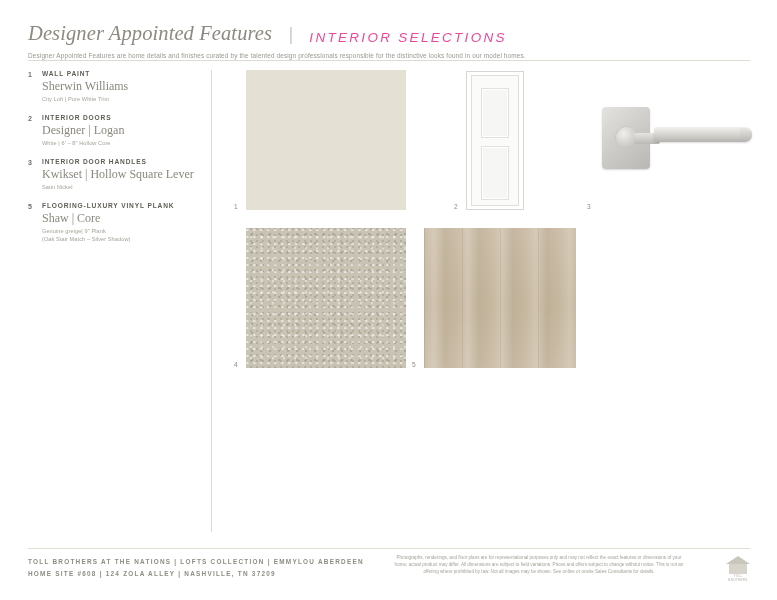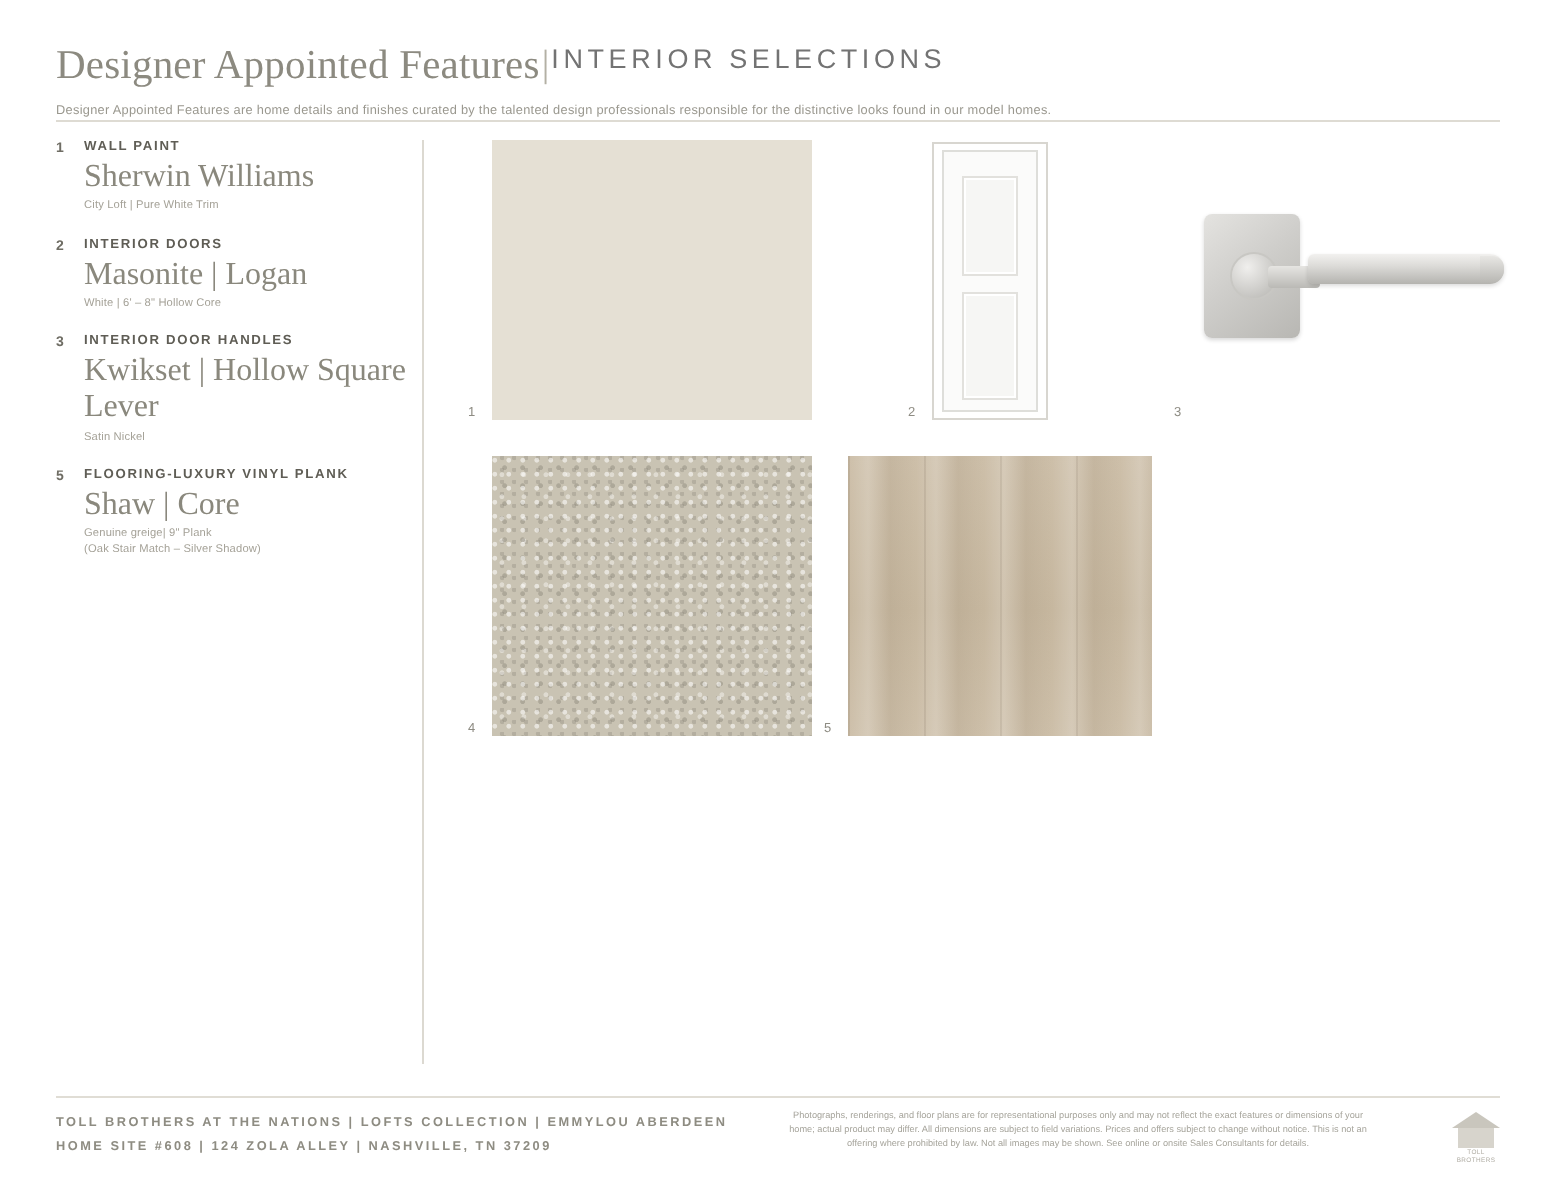--- a/index.html
+++ b/index.html
@@ -23,40 +23,41 @@
 
   
   .header {
     position: absolute;
     left: 28px;
     top: 22px;
     width: 720px;
   }
   .title-row {
     display: flex;
-    align-items: flex-start;
-    gap: 1px;
+    align-items: flex-end;
+    gap: 16px;
     white-space: nowrap;
+    font-style: italic;
   }
   .title-main {
     font-family: "Liberation Serif", serif;
     font-size: 20.5px;
     color: #8c8a80;
     letter-spacing: 0.1px;
   }
   .title-pipe {
     font-family: "Liberation Serif", serif;
     font-size: 19px;
     color: #b3b0a4;
     font-weight: 300;
   }
   .title-sub {
     font-size: 13.5px;
     letter-spacing: 2.3px;
-    color: #737373;
+    color: #ec4899;
   }
   .subtitle {
     margin-top: 7px;
     font-size: 6.4px;
     letter-spacing: 0.15px;
     color: #9a988f;
     line-height: 1.3;
   }
   .header-rule {
     position: absolute;
@@ -93,21 +94,21 @@
   .legend-cat {
     font-size: 6.6px;
     font-weight: bold;
     letter-spacing: 0.85px;
     color: #5f5d55;
     text-transform: uppercase;
     margin-bottom: 3px;
   }
   .legend-brand {
     font-family: "Liberation Serif", serif;
-    font-size: 16px;
+    font-size: 12px;
     color: #8a887d;
     line-height: 1.15;
     margin-bottom: 1px;
   }
   .legend-detail {
     font-size: 5.6px;
     color: #a5a298;
     line-height: 1.45;
     letter-spacing: 0.08px;
   }
@@ -368,21 +369,21 @@
         <div class="legend-cat">WALL PAINT</div>
         <div class="legend-brand">Sherwin Williams</div>
         <div class="legend-detail">City Loft  |  Pure White Trim</div>
       </div>
     </div>
 
     <div class="legend-item">
       <div class="legend-num">2</div>
       <div class="legend-body">
         <div class="legend-cat">INTERIOR DOORS</div>
-        <div class="legend-brand">Masonite | Logan</div>
+        <div class="legend-brand">Designer | Logan</div>
         <div class="legend-detail">White | 6' – 8" Hollow Core</div>
       </div>
     </div>
 
     <div class="legend-item">
       <div class="legend-num">3</div>
       <div class="legend-body">
         <div class="legend-cat">INTERIOR DOOR HANDLES</div>
         <div class="legend-brand">Kwikset | Hollow Square Lever</div>
         <div class="legend-detail">Satin Nickel</div>

